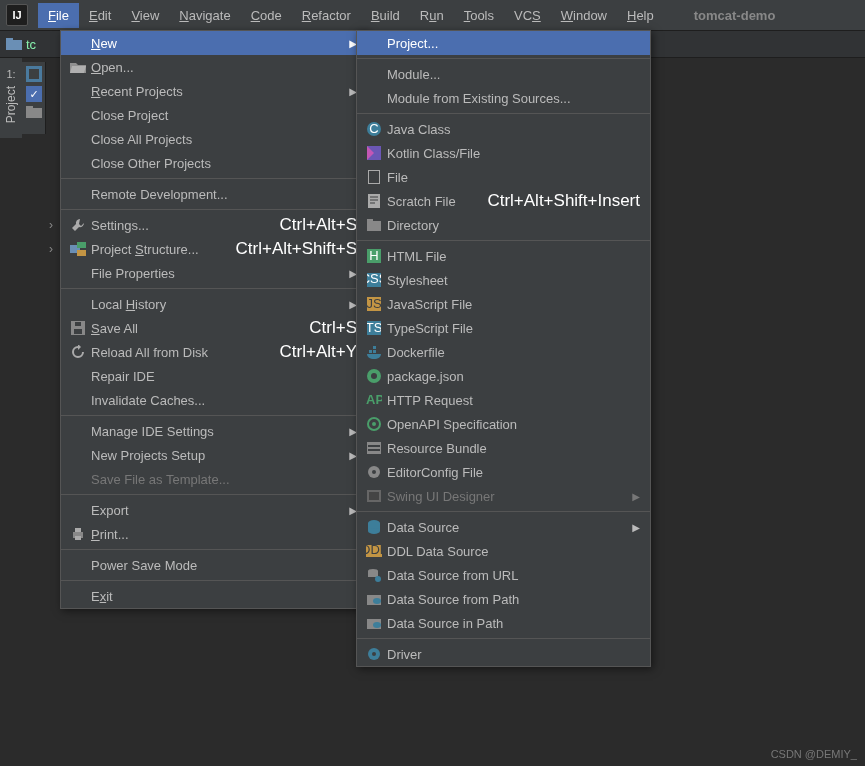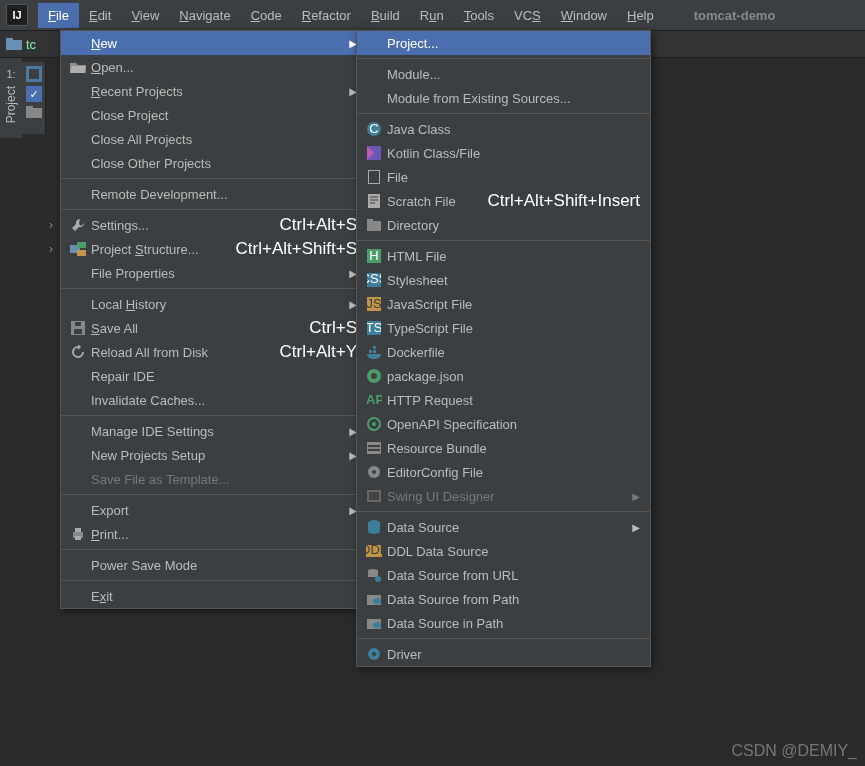--- a/index.html
+++ b/index.html
@@ -21,21 +21,21 @@
 .new-menu { left: 356px; top: 30px; width: 295px; }
 .mi { display: flex; align-items: center; height: 24px; padding: 0 10px 0 8px; color: #bbbbbb; cursor: pointer; }
 .mi.sel { background: #4b6eaf; color: #fff; }
 .mi.dis { color: #777; }
 .mi-icon { width: 18px; height: 16px; display: flex; align-items: center; justify-content: center; margin-right: 4px; flex-shrink: 0; }
 .mi-label { flex: 1; white-space: nowrap; }
 .mi-label u { text-decoration: underline; }
 .mi-short { color: #ffffff; font-size: 17px; margin-left: 10px; }
 .mi-arrow { margin-left: 8px; font-size: 10px; }
 .sep { height: 1px; background: #555; margin: 3px 0; }
-.watermark { position: absolute; right: 8px; bottom: 6px; color: #777; font-size: 16px; }
+.watermark { position: absolute; right: 8px; bottom: 6px; color: #777; font-size: 11px; }
 svg { display: block; }
 </style>
 </head>
 <body>
 
 <div class="menubar">
   <div class="app-icon">
       <span class="app-icon-inner">IJ</span>
     </div>
   <div id="menubar-items" style="display: flex;">

